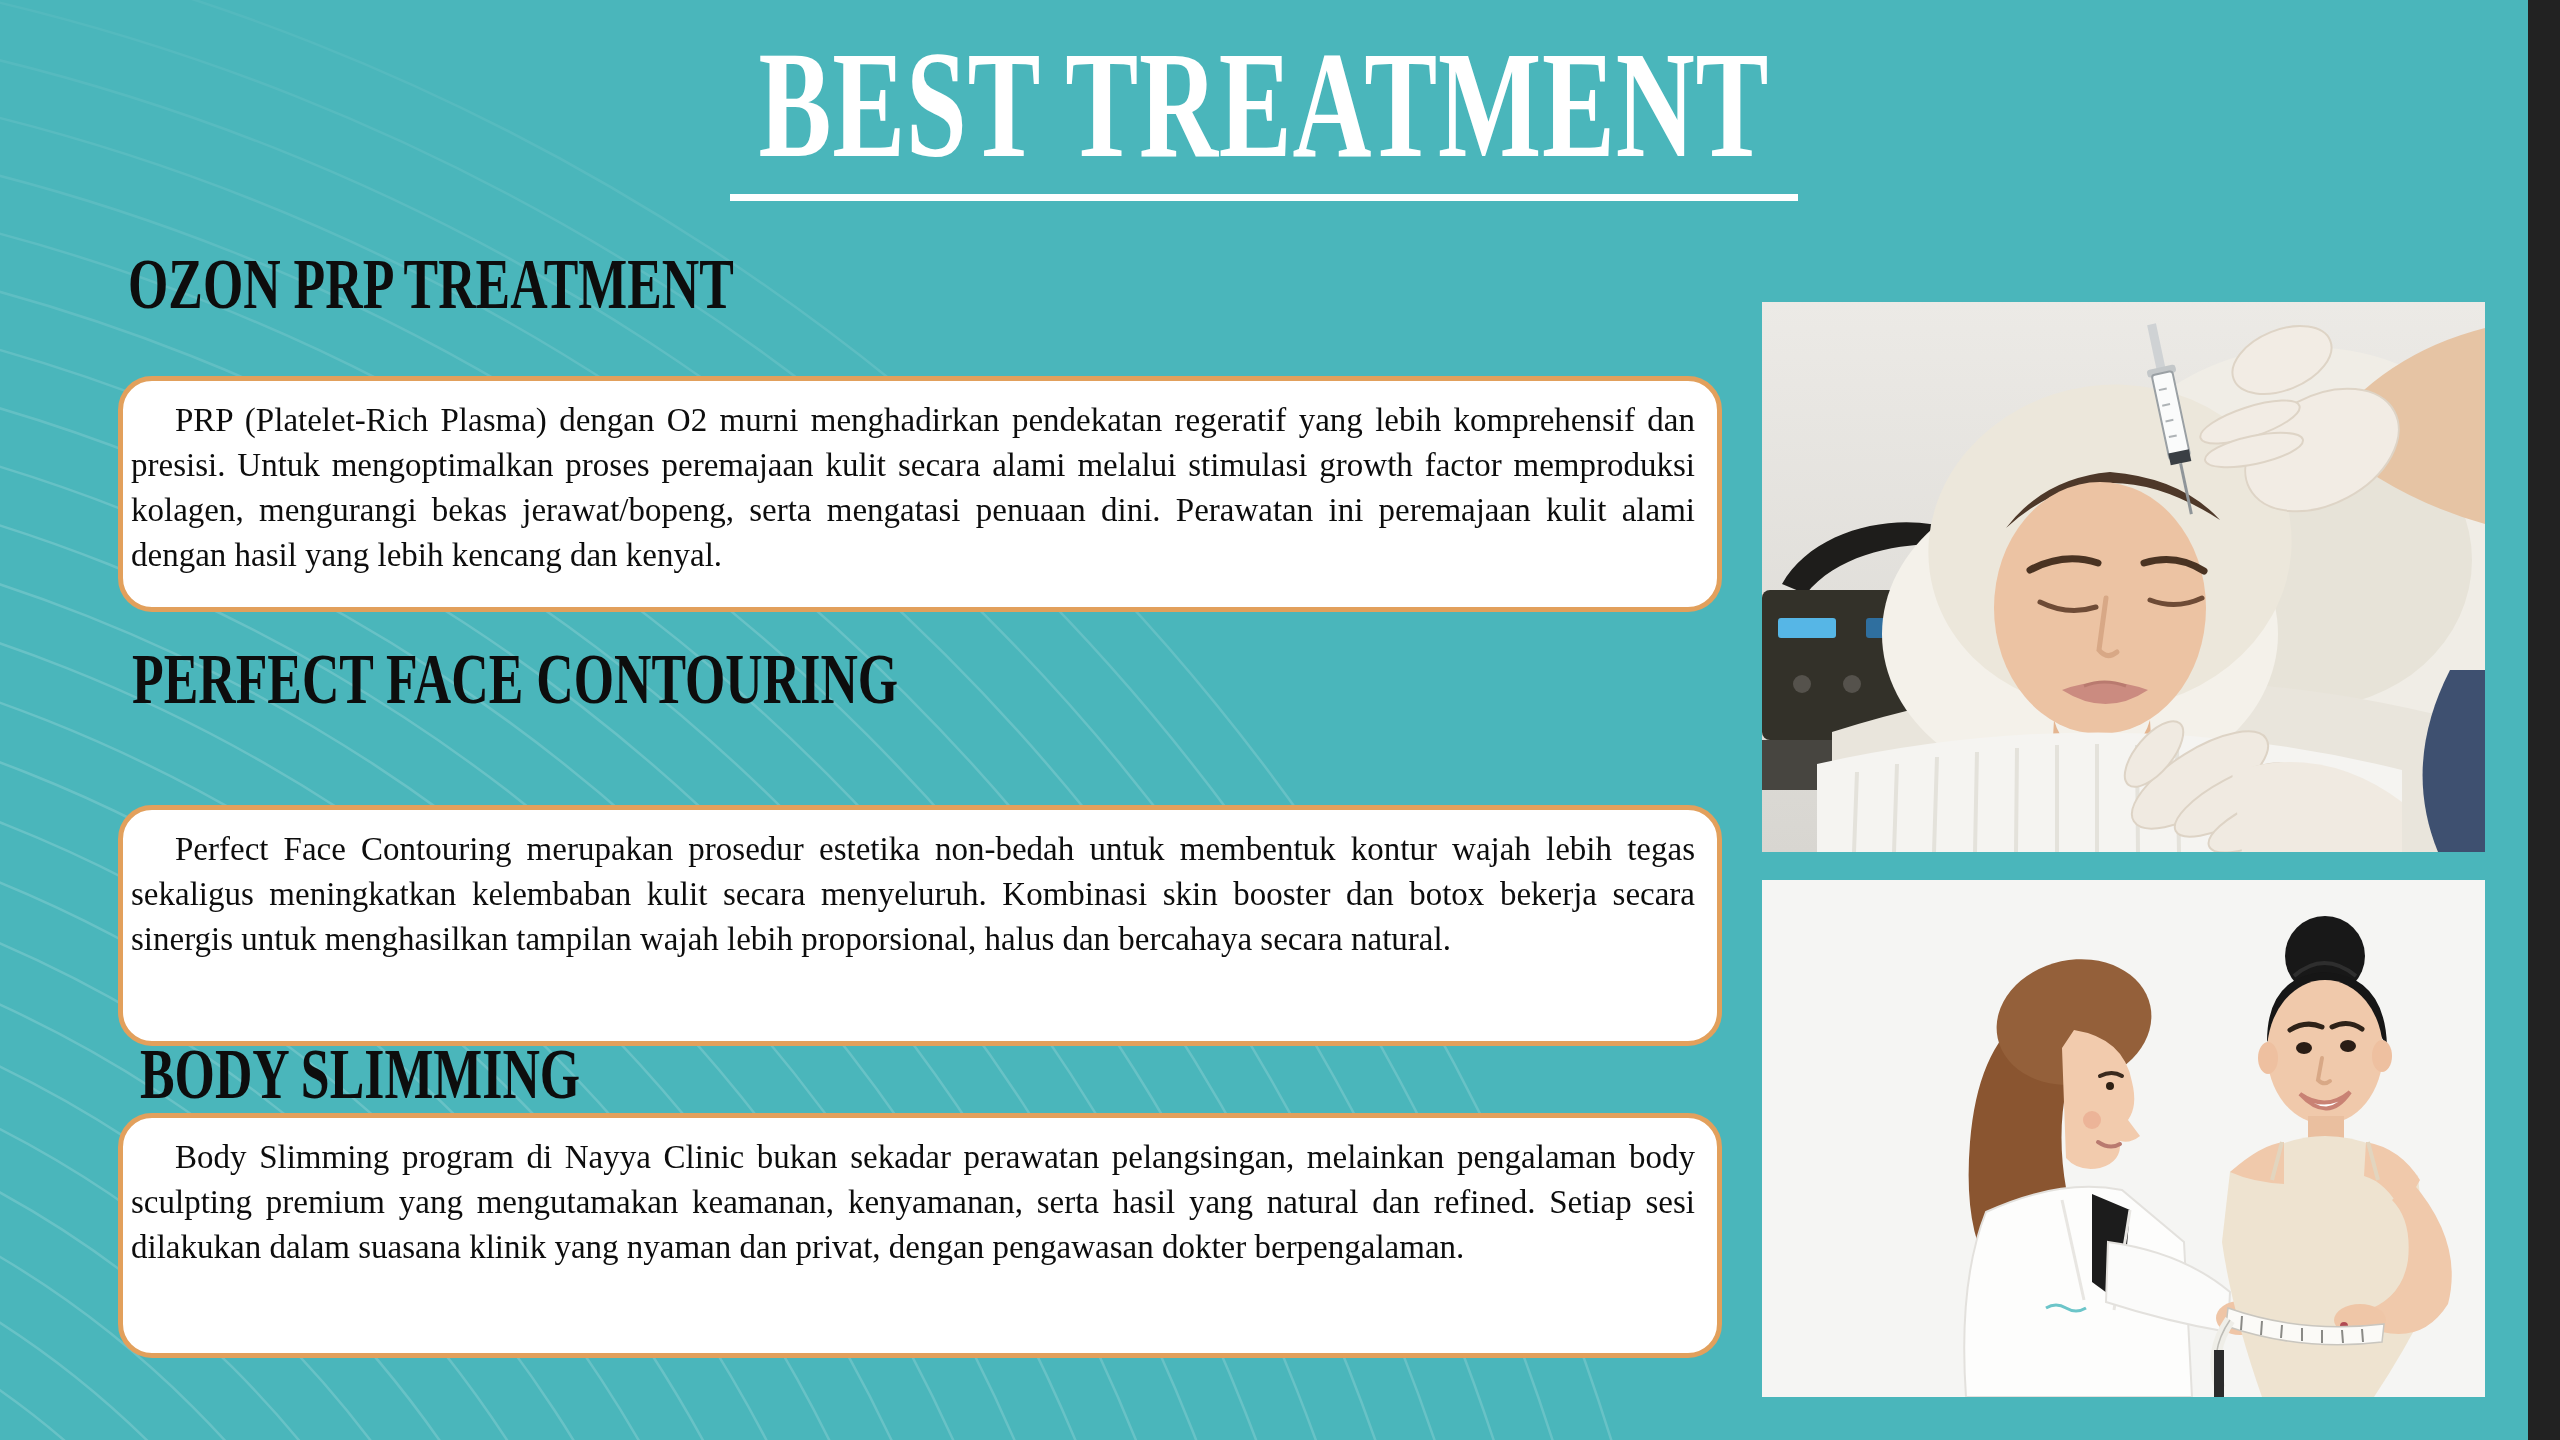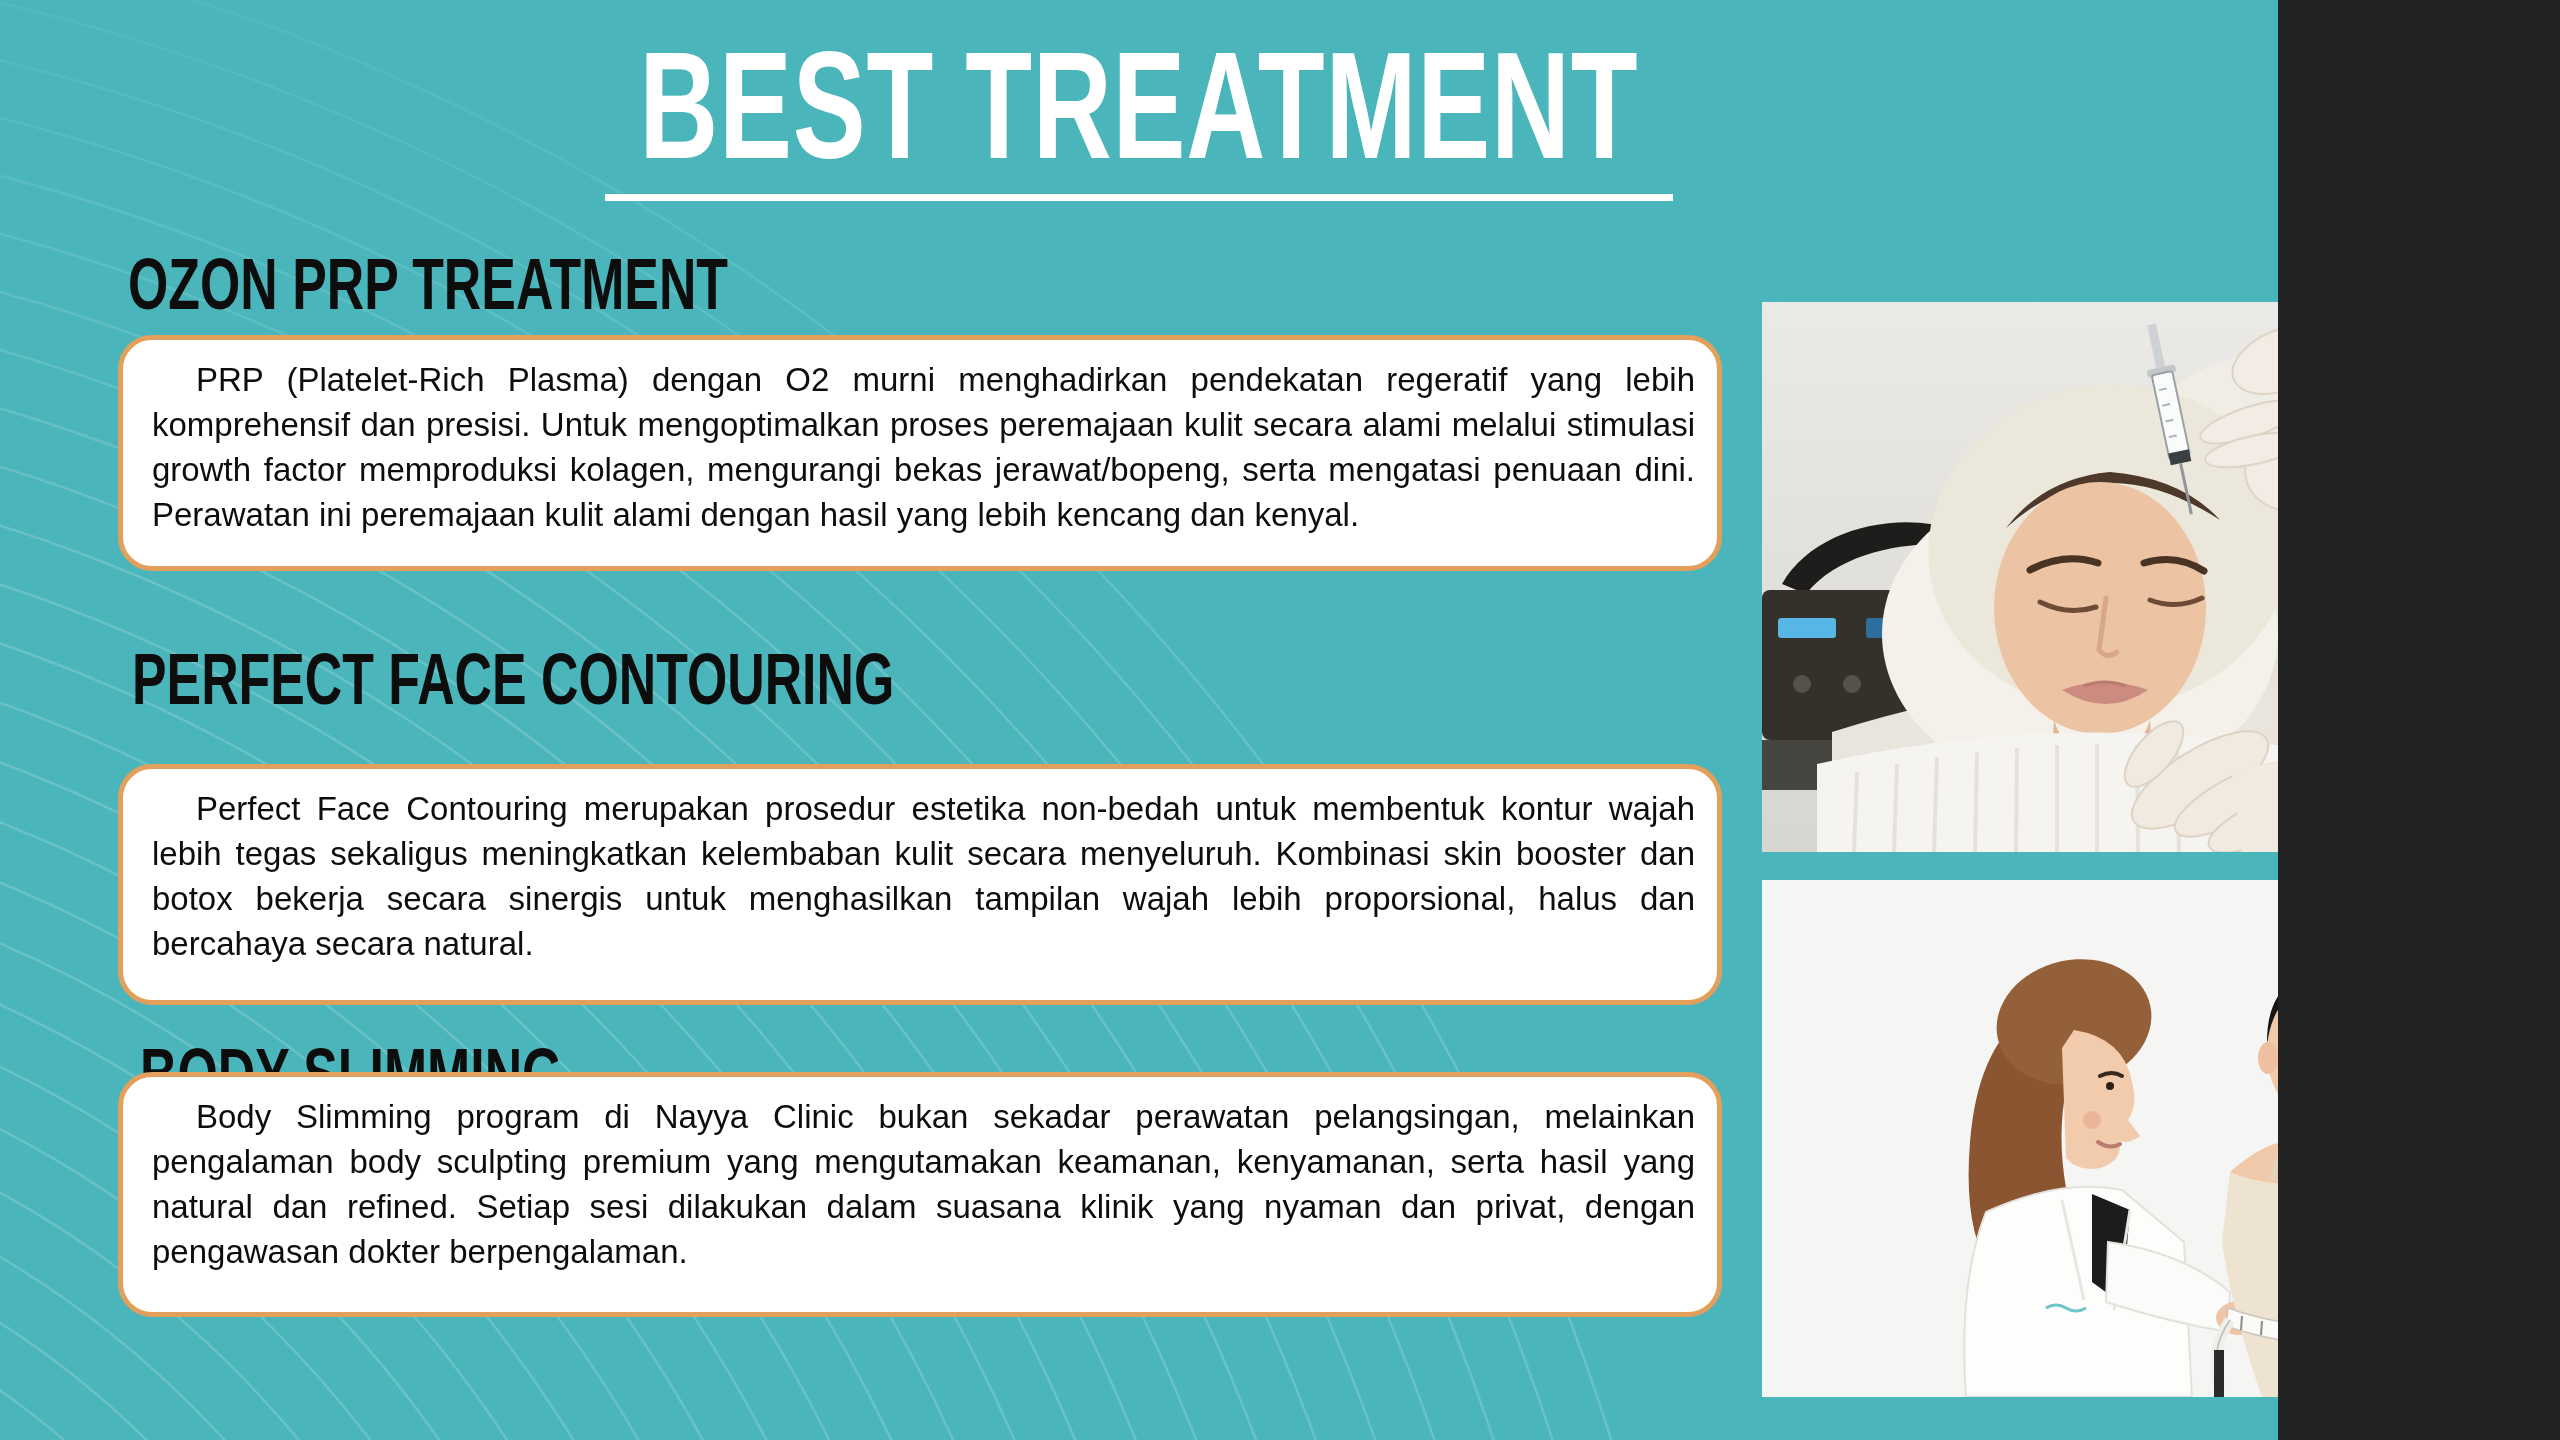--- a/index.html
+++ b/index.html
@@ -1,21 +1,21 @@
 <!DOCTYPE html>
 <html style="--background: #4ab6bb; --pattern-line: rgba(255,255,255,0.17); --panel-border: #e2a05c; --panel-fill: #ffffff; --title-color: #ffffff; --heading-color: #0d0d0d; --body-color: #0d0d0d;"><head>
 <meta charset="utf-8">
 <style>
   html,body{margin:0;padding:0;background:#222;}
   .slide{
     position:relative;
-    width:2278px;height:1440px;
+    width:2528px;height:1440px;
     background:var(--background,#4ab6bb);
     overflow:hidden;
-    font-family:Liberation Sans, sans-serif;
+    font-family:Liberation Serif, serif;
   }
   .pattern{position:absolute;inset:0;width:2560px;height:1440px;pointer-events:none;}
   .title-wrap{
     position:absolute;top:26px;left:0;width:100%;
     text-align:center;color:var(--title-color,#ffffff);
   }
   .title-wrap h1{
     margin:0;font-size:152px;font-weight:bold;line-height:1.05;
     letter-spacing:1px;white-space:nowrap;
   }
@@ -31,21 +31,22 @@
     transform:scaleX(0.72);transform-origin:left center;
   }
   .h1pos{left:128px;top:248px;}
   .h2pos{left:132px;top:643px;}
   .h3pos{left:140px;top:1038px;}
   .panel{
     position:absolute;left:118px;width:1604px;box-sizing:border-box;
     background:var(--panel-fill,#ffffff);
     border:5px solid var(--panel-border,#e2a05c);
     border-radius:34px;
-    padding:17px 22px 14px 29px;
+    padding:17px 22px 14px 8px;
+    margin-top:41px;
   }
   .panel p{
     margin:0;color:var(--body-color,#0d0d0d);
     font-size:33px;line-height:45px;
     text-align:justify;text-indent:44px;
   }
   .p1pos{top:335px;height:236px;}
   .p2pos{top:764px;height:241px;}
   .p3pos{top:1072px;height:245px;}
   .photo{position:absolute;left:1762px;width:723px;margin:0;overflow:hidden;}

